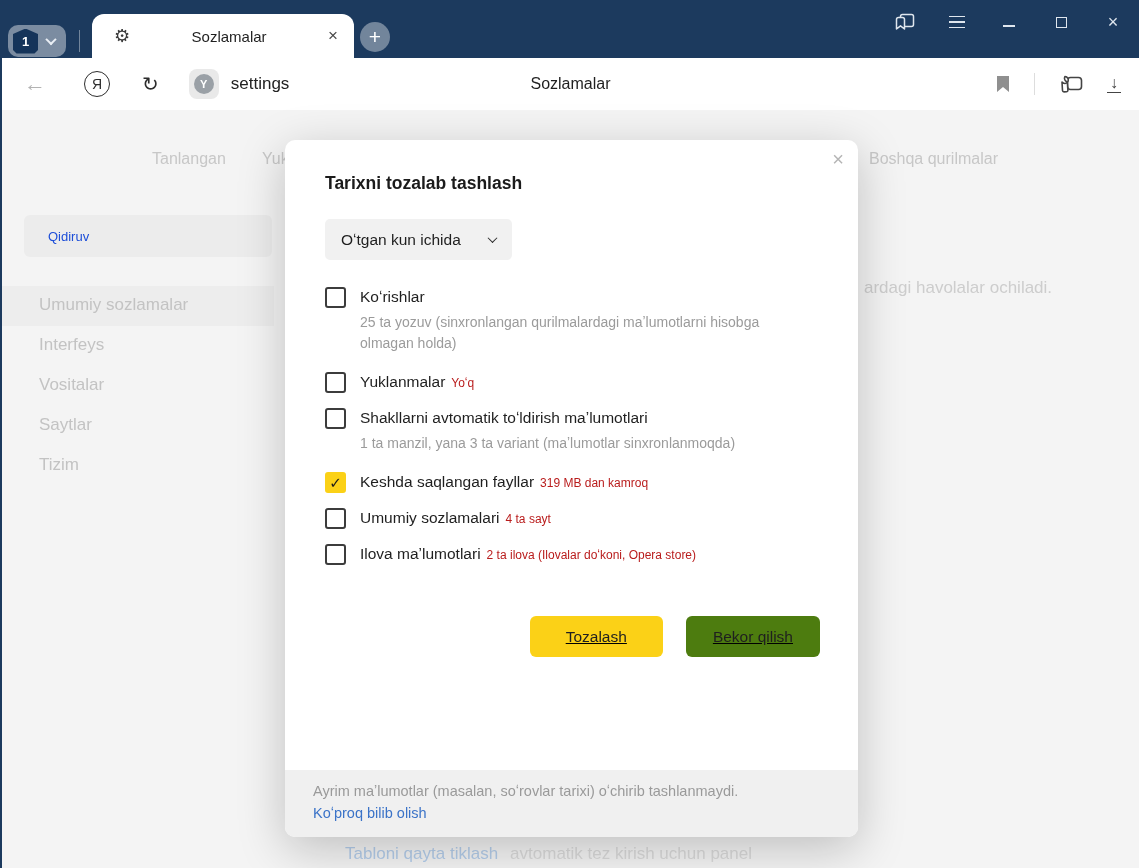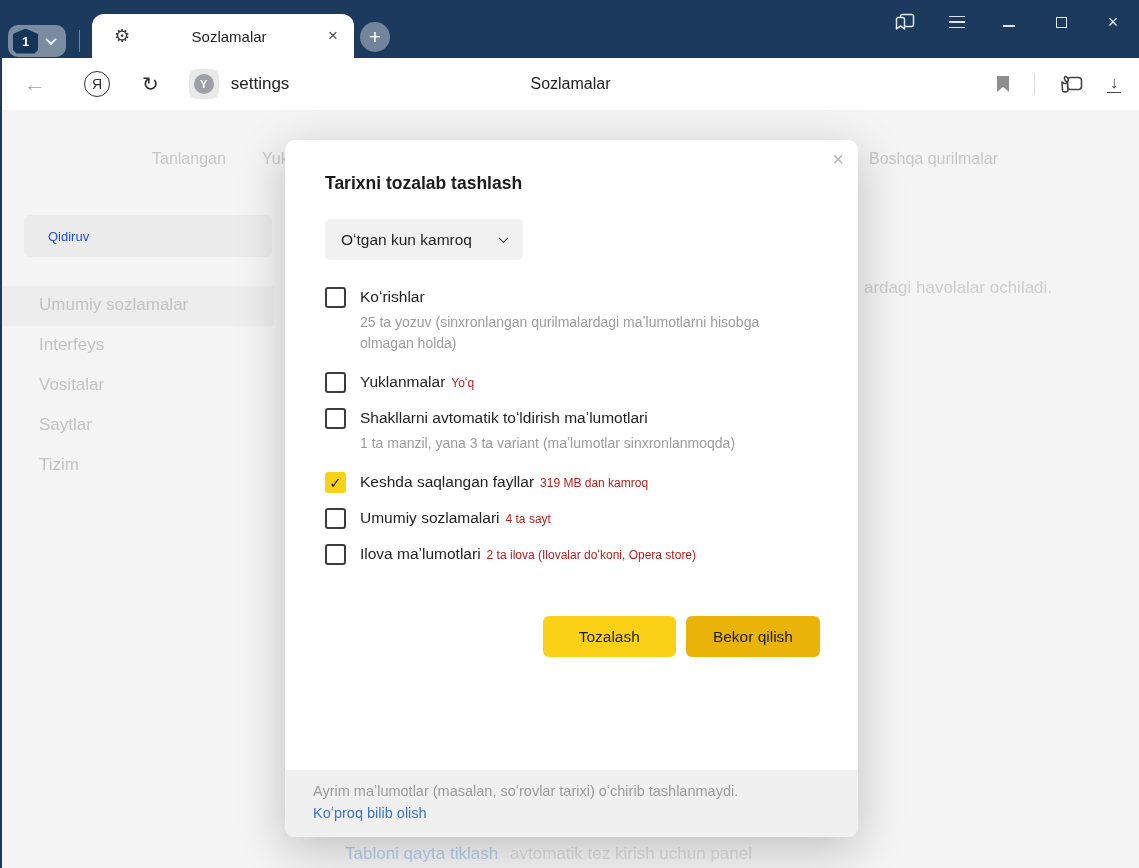--- a/index.html
+++ b/index.html
@@ -81,25 +81,25 @@
   .row { display:flex; align-items:flex-start; margin-bottom:13px; }
   .cb { flex:none; width:21px; height:21px; border:2px solid #3c3c3c; border-radius:3px;
     margin-top:1px; display:flex; align-items:center; justify-content:center; background:#fff; }
   .cb.checked { border-color:#fbd117; background:#fbd117; }
   .cb .check { font-size:15px; font-weight:bold; color:#1a1a1a; line-height:1; }
   .rtxt { margin-left:14px; max-width:460px; font-size:15.5px; color:#1f1f1f; line-height:22px; }
   .note { color:#b91c1c; font-size:12px; margin-left:6px; }
   .sub { color:#9b9b9b; font-size:14px; line-height:21px; margin:4px 0; }
   .sub-narrow { max-width:400px; }
 
-  .dlg-buttons { display:flex; justify-content:flex-end; gap:10px; margin:50px 38px 0 0; }
+  .dlg-buttons { display:flex; justify-content:flex-end; gap:23px; margin:50px 38px 0 0;text-decoration:underline; }
   .btn { height:41px; border:none; border-radius:6px; font-size:15.5px; color:#1f1f1f;
     font-family:inherit; display:flex; align-items:center; }
   .btn-yellow { background:#fbd117; padding:0 36px; }
-  .btn-gray { background:#eab308; padding:0 27px; }
+  .btn-gray { background:#4d7c0f; padding:0 27px; }
 
   .dlg-footer { position:absolute; left:0; right:0; bottom:0; background:#f0f0f0;
     padding:10px 40px 13px 28px; font-size:14.5px; color:#9a9a9a; line-height:22px; }
   .dlg-footer .flink { color:#3b73c8; display:block; }
 
   
   .svg-icon { display:block; }
 </style>
 </head>
 <body>
@@ -190,21 +190,21 @@
 
     <div class="bottom-row">
       <span class="bottom-link">Tabloni qayta tiklash</span><span class="bottom-text">avtomatik tez kirish uchun panel</span>
     </div>
 
     <div class="dialog">
       <span class="dlg-close">×</span>
       <div class="dlg-title">Tarixni tozalab tashlash</div>
 
       <div class="dlg-select">
-        <span class="sel-val">Oʻtgan kun kamroq</span>
+        <span class="sel-val">Oʻtgan kun ichida</span>
         <span class="sel-caret"></span>
       </div>
 
       <div class="rows">
         <div class="row">
           <span class="cb"></span>
           <div class="rtxt">
             <span>Koʻrishlar</span>
             <div class="sub sub-narrow">25 ta yozuv (sinxronlangan qurilmalardagi maʼlumotlarni hisobga olmagan holda)</div>
           </div>

